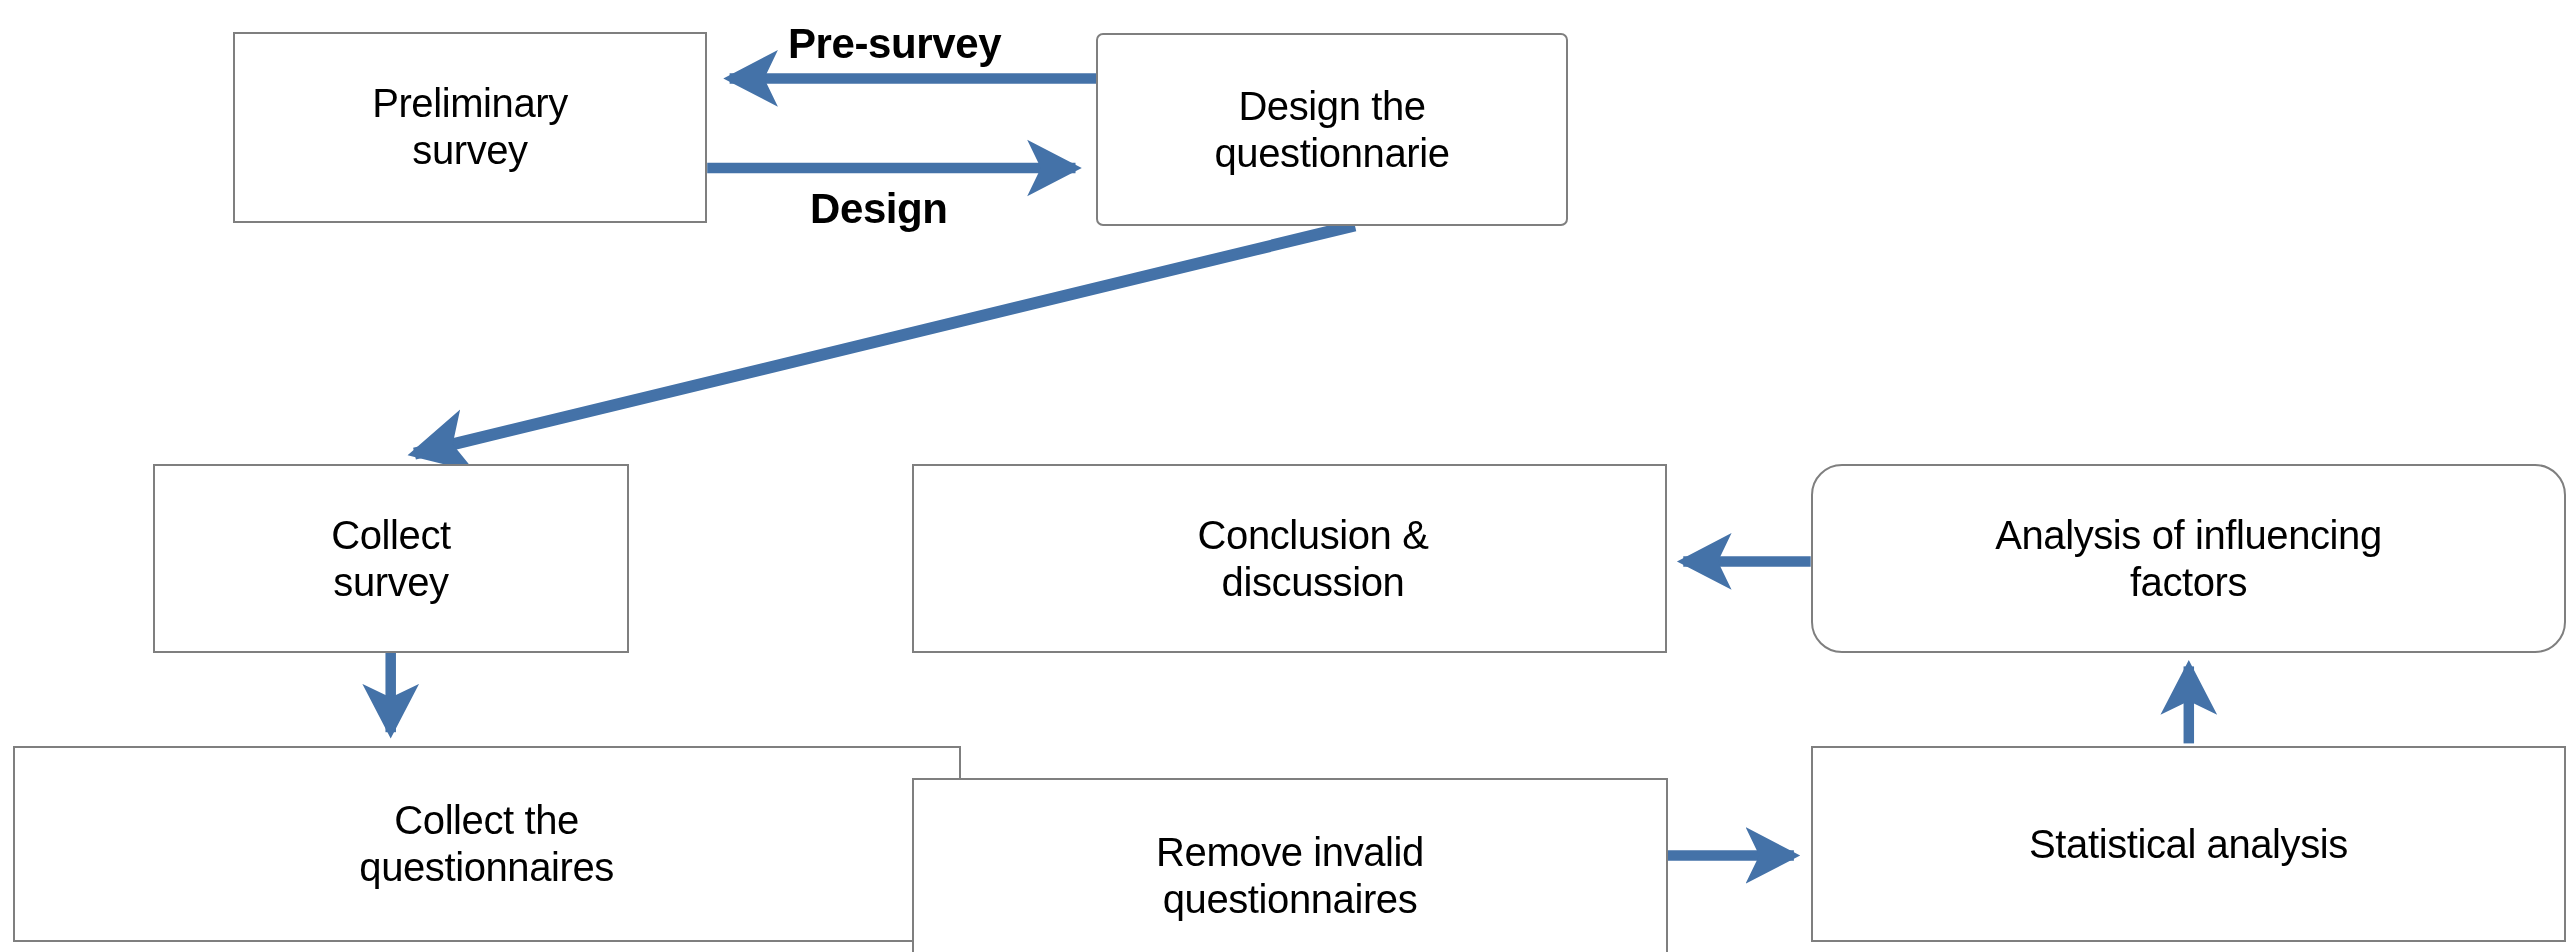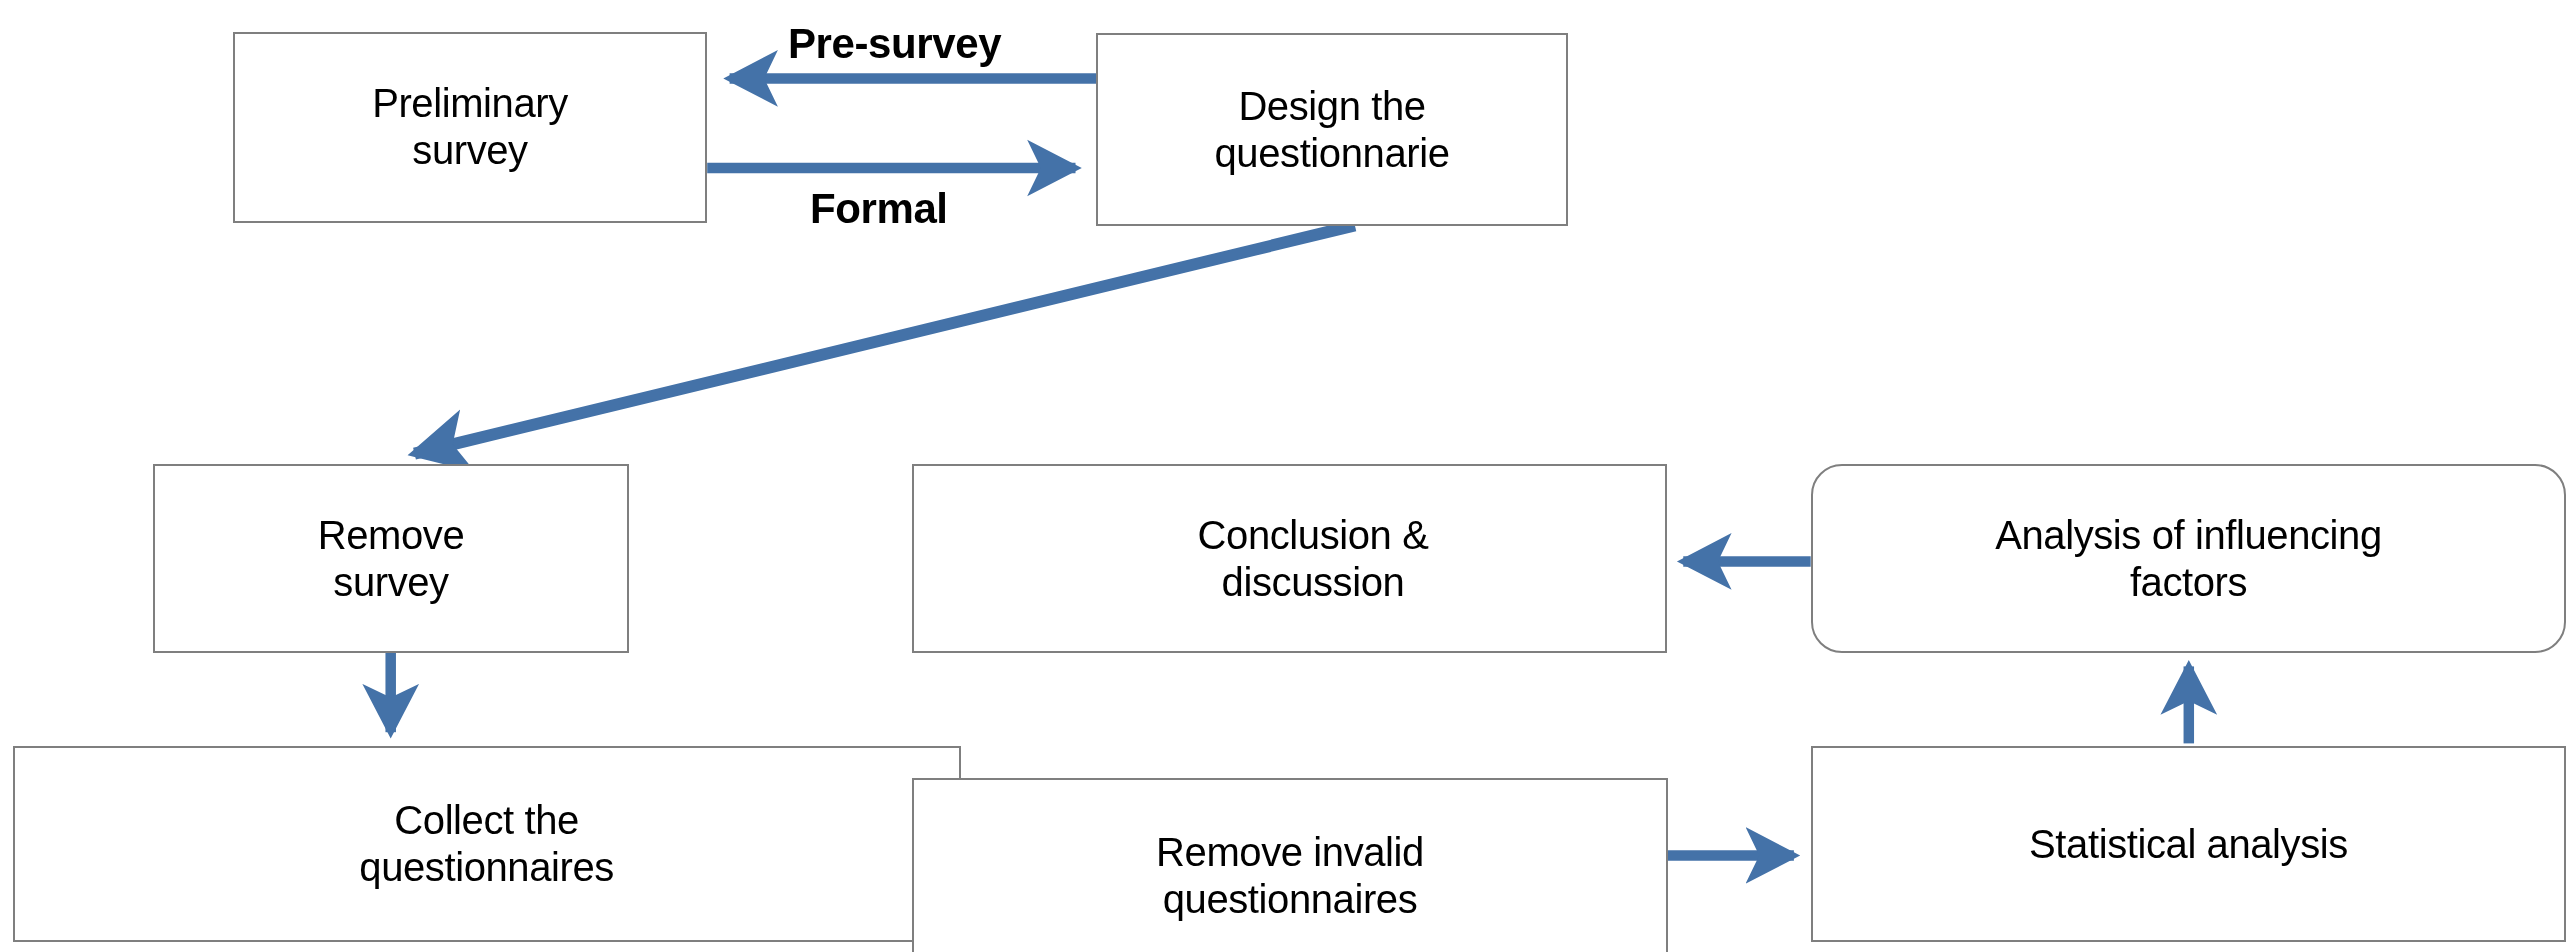--- a/index.html
+++ b/index.html
@@ -87,27 +87,27 @@
     <line x1="3126" y1="1062" x2="3126" y2="952" stroke="#4472a8" stroke-width="15" marker-end="url(#ah)"></line>
 
     <line x1="2586" y1="802" x2="2404" y2="802" stroke="#4472a8" stroke-width="15" marker-end="url(#ah)"></line>
   </svg>
 
   <div class="node" style="left:233px; top:31.5px; width:474px; height:191px;">
     <span class="label">Preliminary
 survey</span>
   </div>
 
-  <div class="node" style="left:1096px; top:33px; width:472px; height:193px;">
+  <div class="node" style="left:1096px; top:33px; width:472px; height:193px;border-radius:7px;">
     <span class="label">Design the
 questionnarie</span>
   </div>
 
   <div class="node" style="left:153px; top:464px; width:476px; height:189px;">
-    <span class="label">Remove
+    <span class="label">Collect
 survey</span>
   </div>
 
   <div class="node" style="left:912px; top:464px; width:755px; height:189px;padding-left:47px;">
     <span class="label">Conclusion &amp;
 discussion</span>
   </div>
 
   <div class="node" style="left:1811px; top:464px; width:755px; height:189px;border-radius:31px;">
     <span class="label">Analysis of influencing
@@ -123,16 +123,16 @@
     <span class="label">Remove invalid
 questionnaires</span>
   </div>
 
   <div class="node" style="left:1811px; top:746px; width:755px; height:196px;">
     <span class="label">Statistical analysis</span>
   </div>
 
   <div class="edge-label" style="left:788px; top:4.2px;margin-top:16px;">Pre-survey</div>
 
-  <div class="edge-label" style="left:810px; top:185px;">Formal</div>
+  <div class="edge-label" style="left:810px; top:185px;">Design</div>
 
 </div>
 
 
 </body></html>

